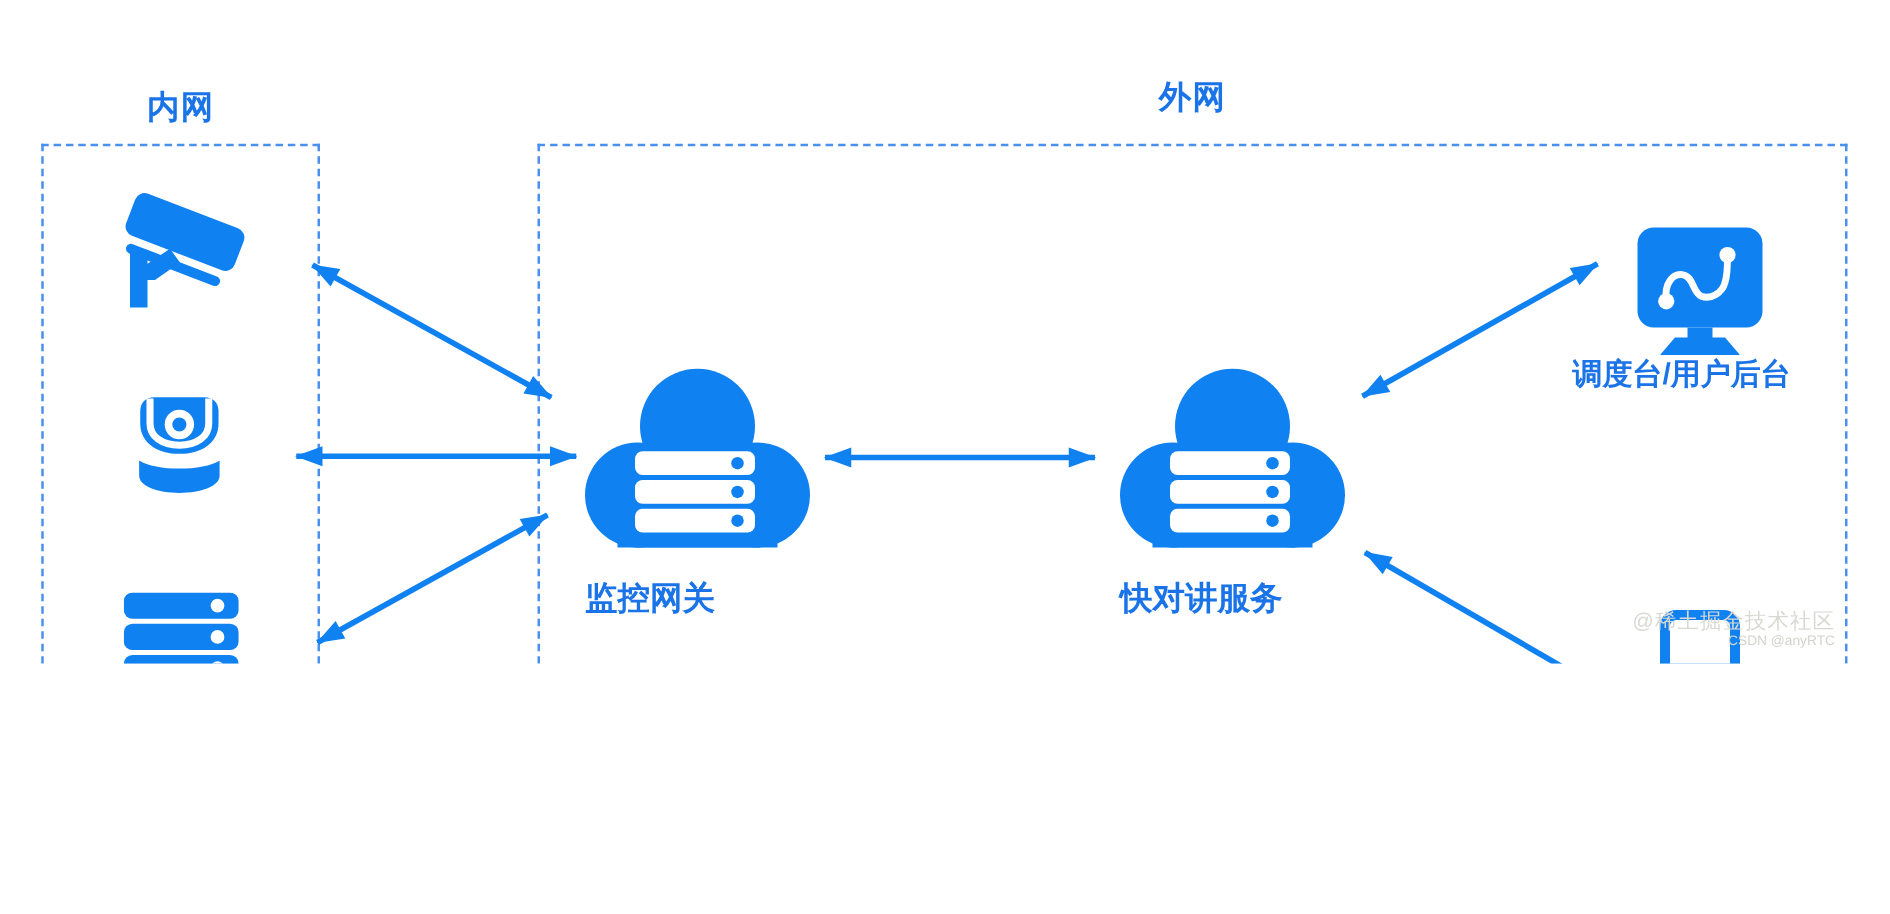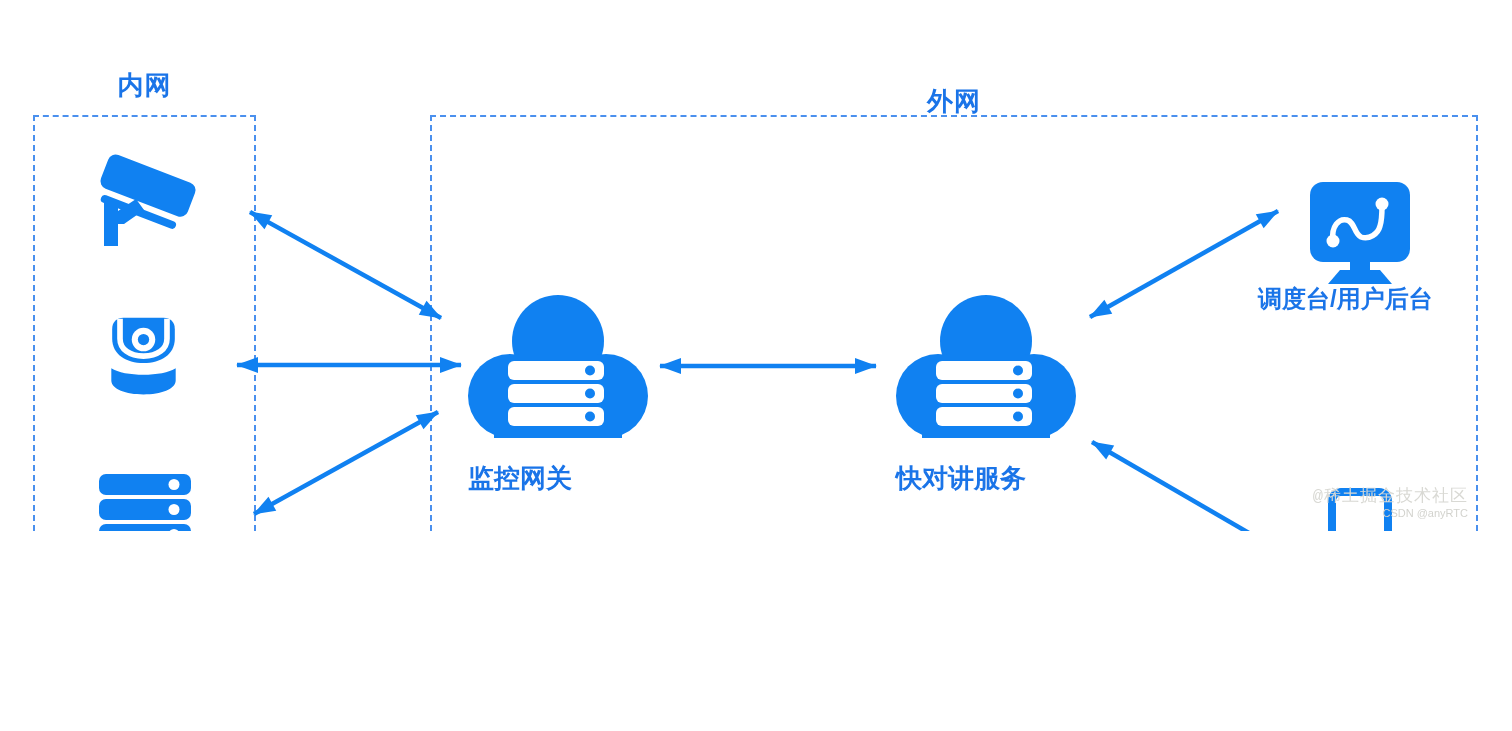--- a/index.html
+++ b/index.html
@@ -6,30 +6,30 @@
   body{font-family:"Liberation Sans","DejaVu Sans",sans-serif;}
   .stage{position:relative;width:1512px;height:531px;background:#ffffff;overflow:hidden;}
   .zone{position:absolute;border:2px dashed #4a90ee;box-sizing:border-box;}
   .zone-title{position:absolute;text-align:center;font-size:26px;font-weight:600;color:#1a74e8;letter-spacing:1px;}
   .node-icon{position:absolute;}
   .node-label{position:absolute;font-weight:600;color:#1a74e8;}
   .lbl-26{font-size:26px;}
   .lbl-24{font-size:24px;}
   .arrow-layer{position:absolute;left:0;top:0;width:1512px;height:731px;}
   .watermark{position:absolute;right:44px;bottom:10px;text-align:right;line-height:1.25;}
-  .wm1{font-size:17px;color:#d9d9d4;letter-spacing:1px;font-family:Liberation Mono, monospace;}
+  .wm1{font-size:17px;color:#d9d9d4;letter-spacing:1px;}
   .wm2{font-size:11px;color:#d3d3ce;}
 </style>
 </head>
 <body>
 
 <div class="stage">
 
   <div class="zone-title" style="left:33px;top:68px;width:223px;">内网</div>
-  <div class="zone-title" style="left:430px;top:84px;width:1048px;">外网</div>
+  <div class="zone-title" style="left:430px;top:60px;width:1048px;">外网</div>
 
   <div class="zone" style="left:33px;top:115px;width:223px;height:546px;"></div>
   <div class="zone" style="left:430px;top:115px;width:1048px;height:546px;"></div>
 
   <svg class="arrow-layer" viewBox="0 0 1512 731">
     <defs>
       <marker id="ah" markerUnits="userSpaceOnUse" markerWidth="24" markerHeight="18" refX="22" refY="9" orient="auto-start-reverse">
         <path d="M1,1 L23,9 L1,17 Z" fill="#1081F1"></path>
       </marker>
     </defs>

